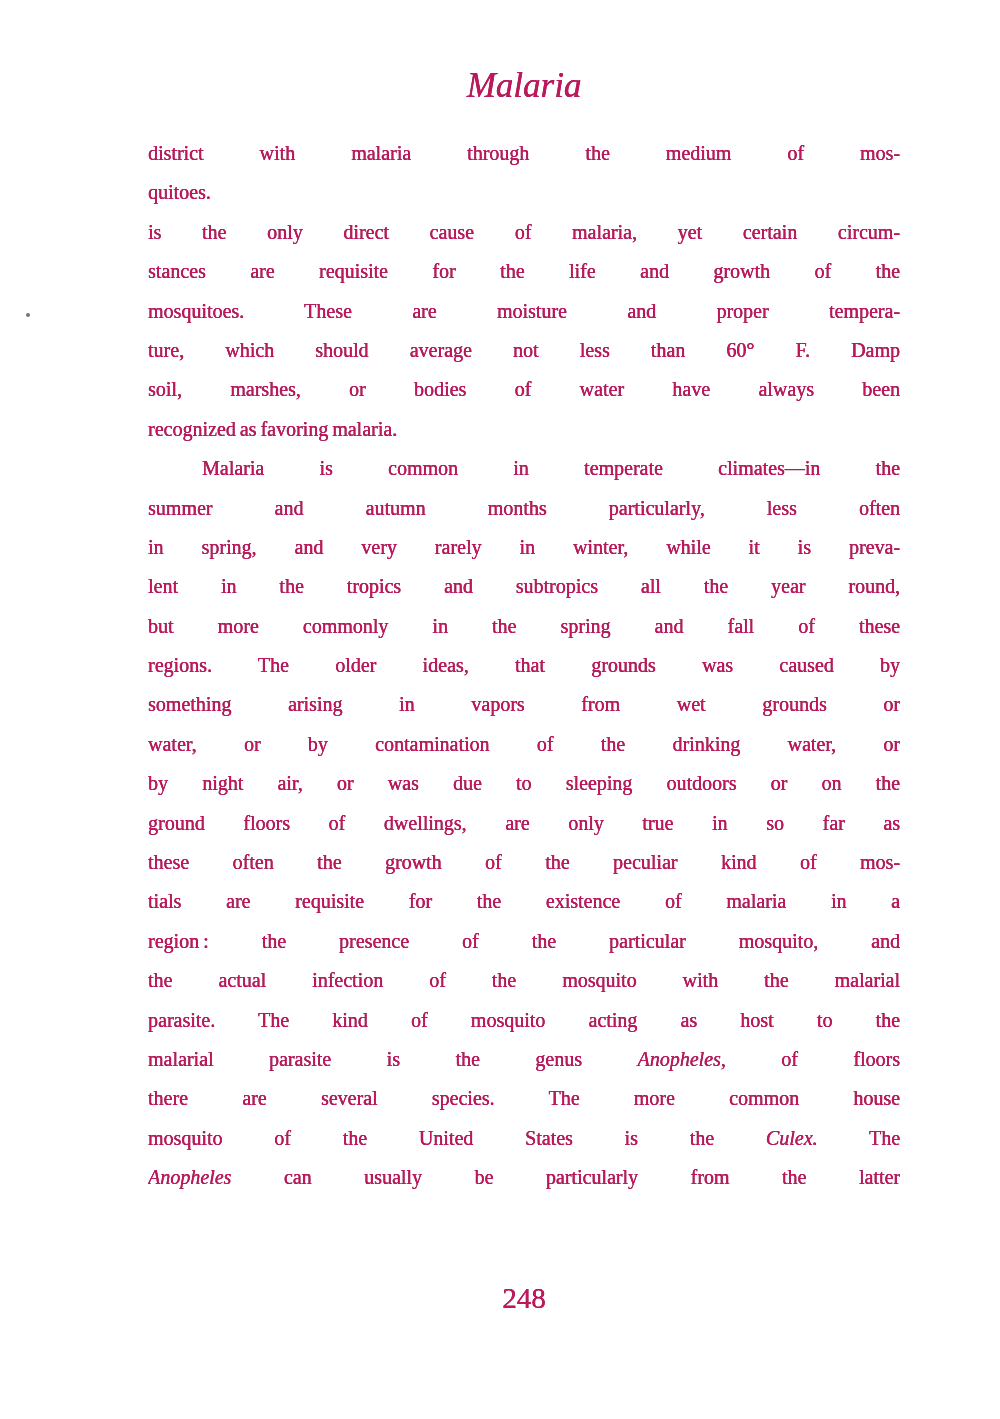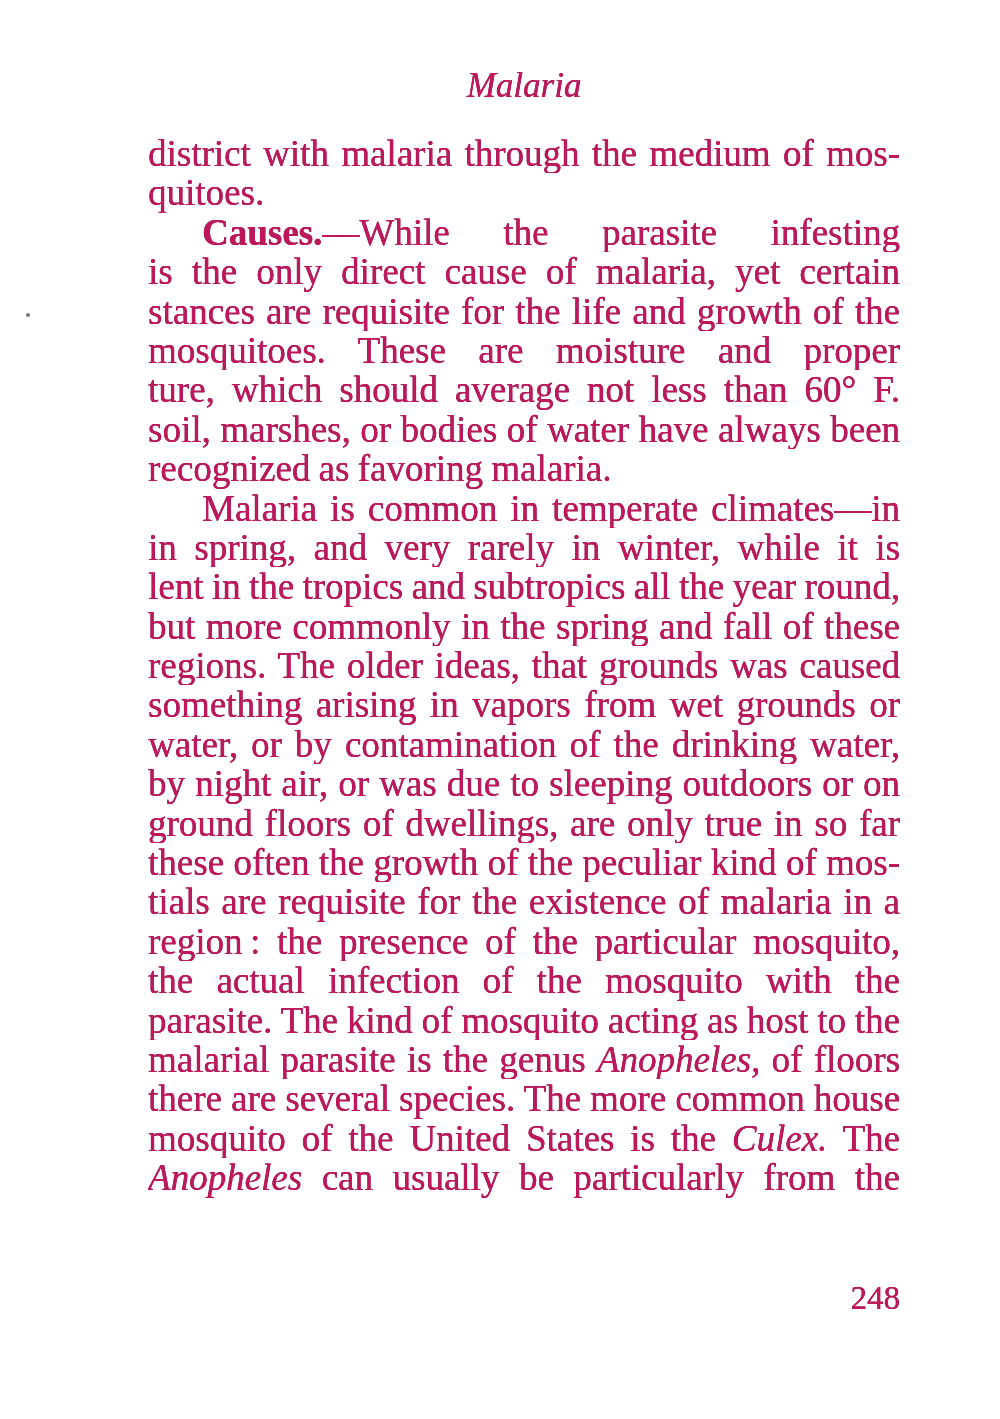--- a/index.html
+++ b/index.html
@@ -28,38 +28,38 @@
   }
   .text-block {
     position: absolute;
     top: 112px;
     left: 148px;
     width: 752px;
   }
   .line {
     height: 39.4px;
     line-height: 39.4px;
-    font-size: 37px;
+    font-size: 20px;
     word-spacing: -1px;
     text-align: justify;
     text-align-last: justify;
     overflow: hidden;
     white-space: normal;
   }
   .line.last { text-align-last: left; }
   .line.indent { padding-left: 54px; }
   .b { font-weight: bold; }
   .i { font-style: italic; }
   .page-number {
     position: absolute;
     top: 1256px;
     left: 148px;
     width: 752px;
-    text-align: right;
-    font-size: 33px;
+    text-align: center;
+    font-size: 29px;
     line-height: 40px;
   }
   .speck {
     position: absolute;
     left: 26px;
     top: 291px;
     width: 4px;
     height: 4px;
     border-radius: 50%;
     background: #2a2a2a;
@@ -70,28 +70,28 @@
 <body>
 
 <div class="page scan-ink">
   <div class="page-title">Malaria</div>
 
   <div class="speck"></div>
 
   <div class="text-block">
       <div class="line"><span>district with malaria through the medium of mos-</span></div>
       <div class="line last"><span>quitoes.</span></div>
-      <div class="line indent"><span class="b">Causes.</span><span>—While the parasite infesting mosquitoes</span></div>
       <div class="line"><span>is the only direct cause of malaria, yet certain circum-</span></div>
       <div class="line"><span>stances are requisite for the life and growth of the</span></div>
       <div class="line"><span>mosquitoes.  These are moisture and proper tempera-</span></div>
       <div class="line"><span>ture, which should average not less than 60° F.  Damp</span></div>
       <div class="line"><span>soil, marshes, or bodies of water have always been</span></div>
       <div class="line last"><span>recognized as favoring malaria.</span></div>
       <div class="line indent"><span>Malaria is common in temperate climates—in the</span></div>
+      <div class="line"><span>summer and autumn months particularly, less often</span></div>
       <div class="line"><span>in spring, and very rarely in winter, while it is preva-</span></div>
       <div class="line"><span>lent in the tropics and subtropics all the year round,</span></div>
       <div class="line"><span>but more commonly in the spring and fall of these</span></div>
       <div class="line"><span>regions.  The older ideas, that grounds was caused by</span></div>
       <div class="line"><span>something arising in vapors from wet grounds or</span></div>
       <div class="line"><span>water, or by contamination of the drinking water, or</span></div>
       <div class="line"><span>by night air, or was due to sleeping outdoors or on the</span></div>
       <div class="line"><span>ground floors of dwellings, are only true in so far as</span></div>
       <div class="line"><span>these often the growth of the peculiar kind of mos-</span></div>
       <div class="line"><span>tials are requisite for the existence of malaria in a</span></div>

